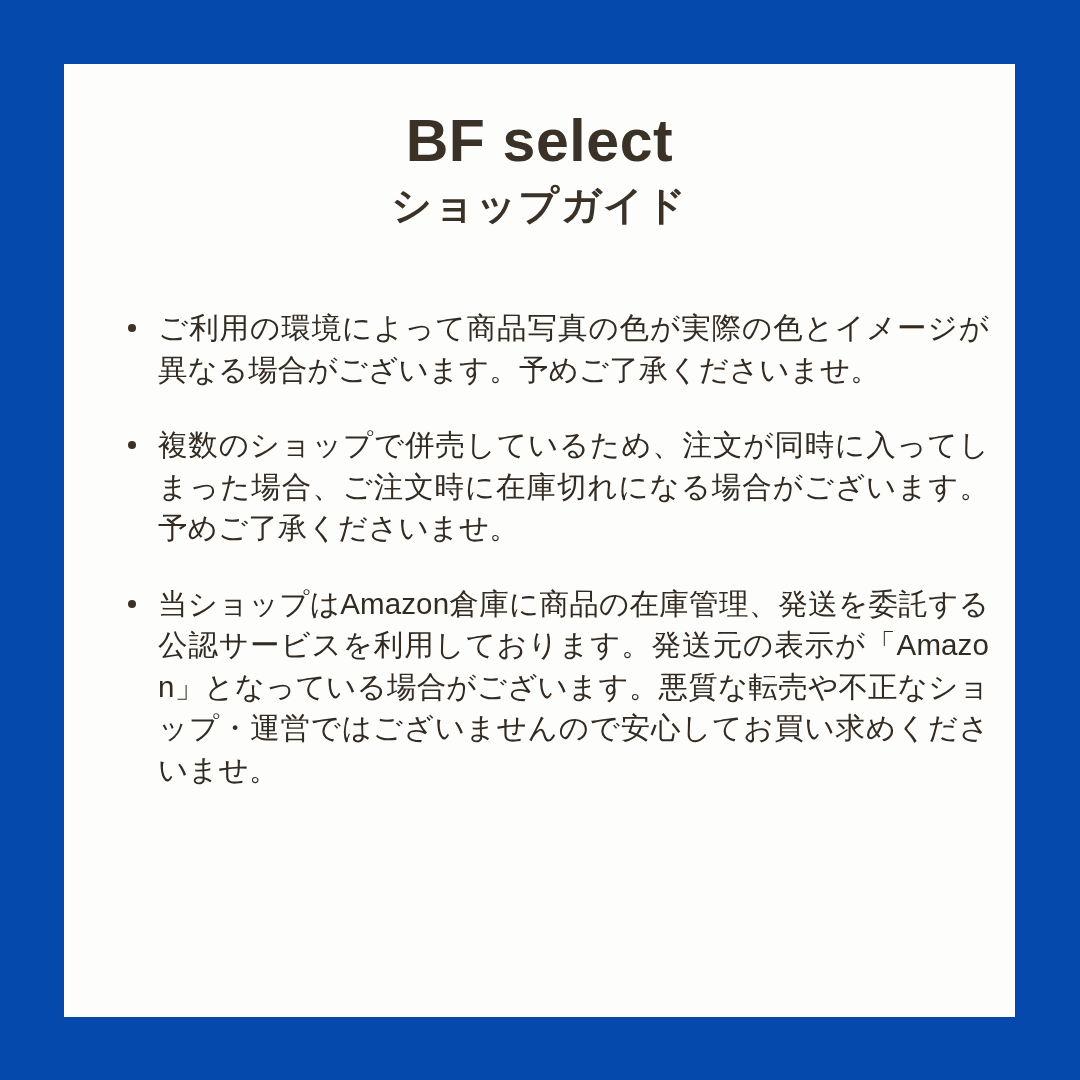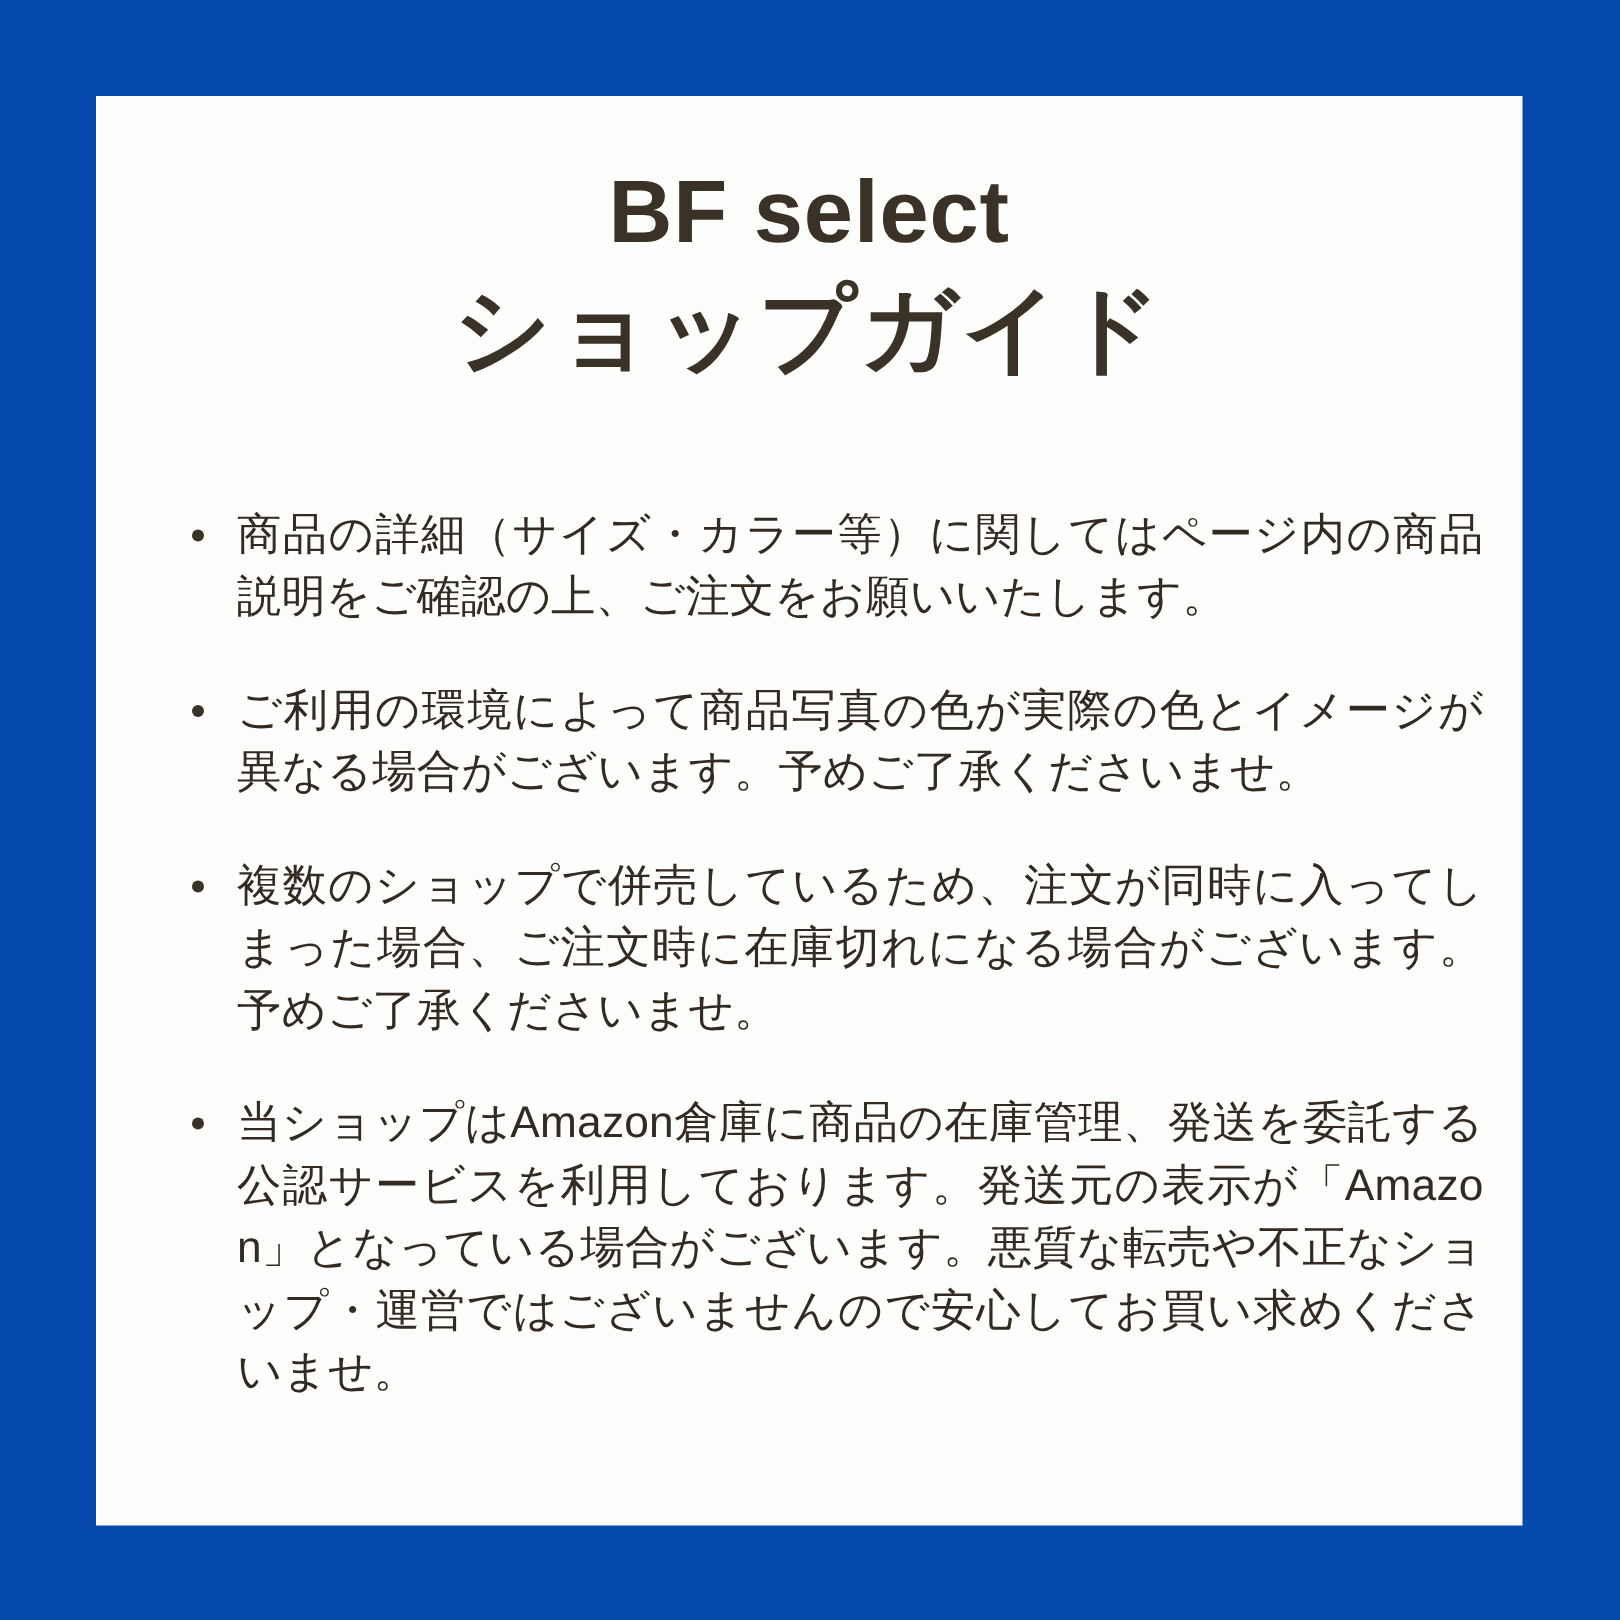--- a/index.html
+++ b/index.html
@@ -44,21 +44,21 @@
     color: #3a3127;
     font-weight: 700;
     letter-spacing: 0.01em;
     line-height: 1.0;
   }
   .title-line.latin {
     font-size: 59px;
     line-height: 1.12;
   }
   .title-line.jp {
-    font-size: 64px;
+    font-size: 40px;
     line-height: 1.18;
     letter-spacing: 0.035em;
     padding-top: 8px;
   }
 
   
   .notes {
     margin: 0;
     padding: 0;
     list-style: none;
@@ -101,24 +101,20 @@
 <div class="frame">
   <div class="card">
 
     <div class="title-block">
       <div class="title-line latin">BF select</div>
       <div class="title-line jp">ショップガイド</div>
     </div>
 
     <ul class="notes">
 
-      <li class="note-item">
-        <span class="note-bullet"></span>
-        <span class="note-text">商品の詳細（サイズ・カラー等）に関してはページ内の商品説明をご確認の上、ご注文をお願いいたします。</span>
-      </li>
 
       <li class="note-item">
         <span class="note-bullet"></span>
         <span class="note-text">ご利用の環境によって商品写真の色が実際の色とイメージが異なる場合がございます。予めご了承くださいませ。</span>
       </li>
 
       <li class="note-item">
         <span class="note-bullet"></span>
         <span class="note-text">複数のショップで併売しているため、注文が同時に入ってしまった場合、ご注文時に在庫切れになる場合がございます。予めご了承くださいませ。</span>
       </li>

